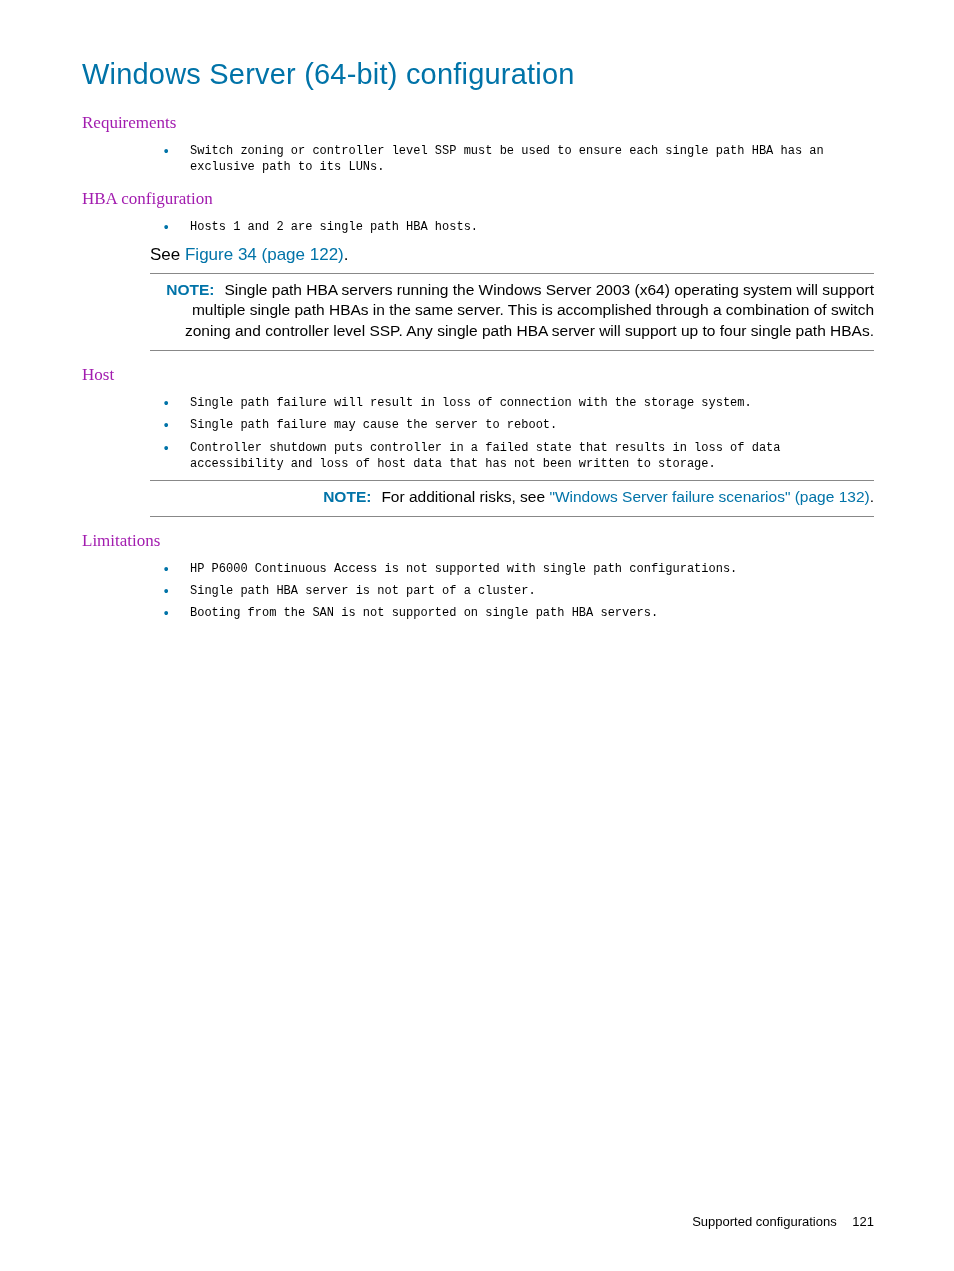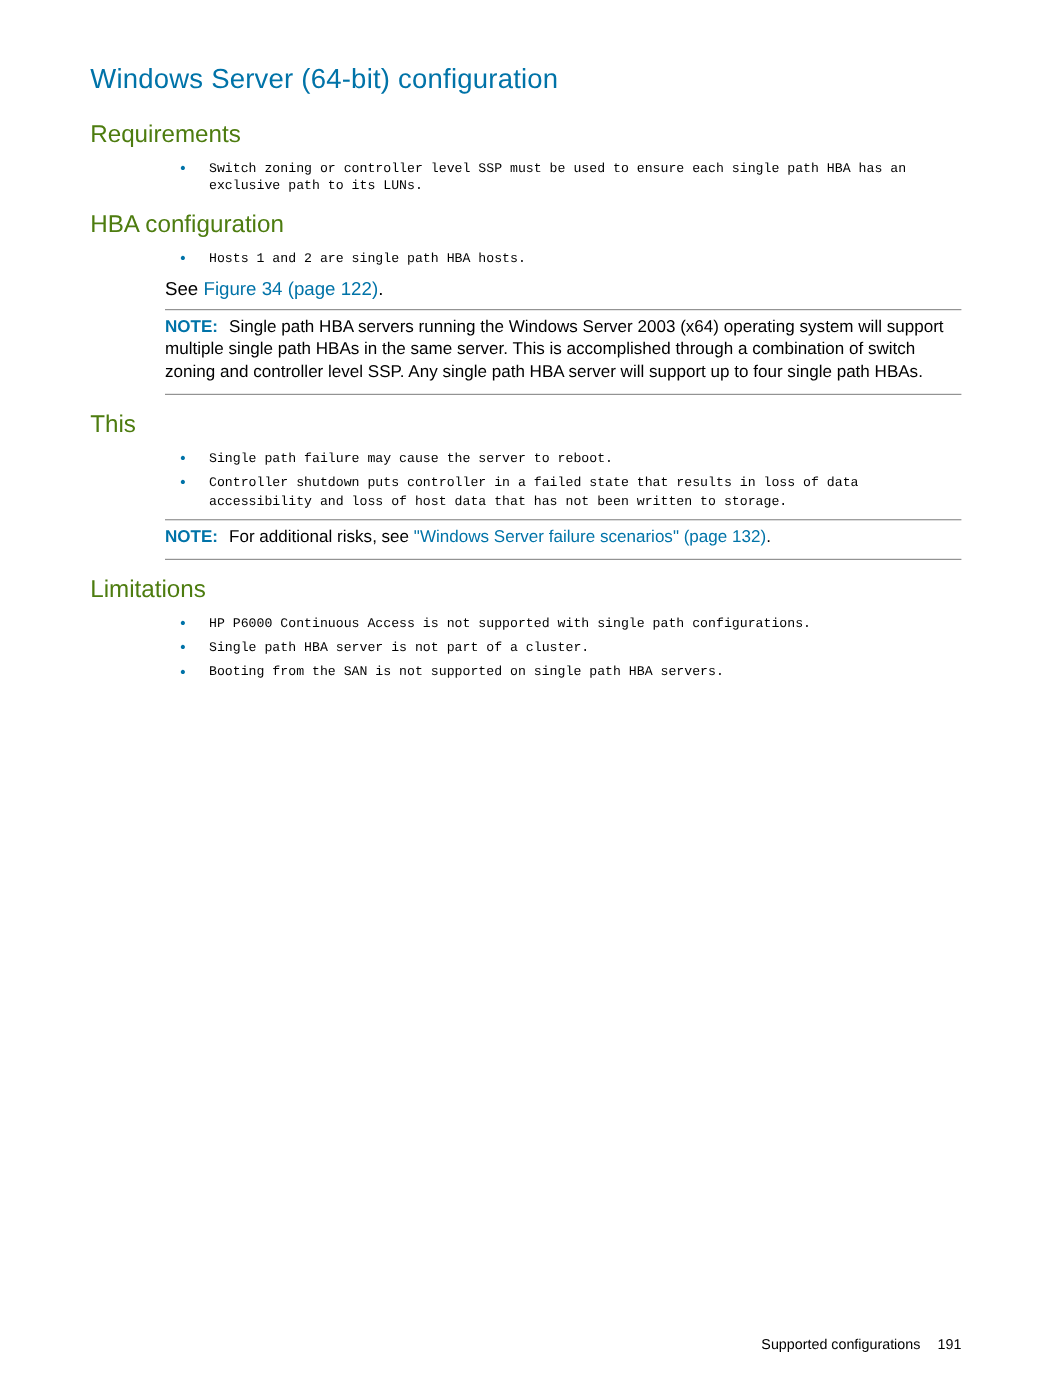--- a/index.html
+++ b/index.html
@@ -6,33 +6,33 @@
   body {
     width: 954px;
     height: 1271px;
     background: #fff;
     font-family: Arial, Helvetica, sans-serif;
     color: #000;
     position: relative;
     padding: 58px 80px 0 82px;
   }
   .h1 {
-    font-size: 25px;
+    font-size: 29px;
     font-weight: 400;
     color: #0073a8;
     font-family: "Arial Narrow", Arial, sans-serif;
     font-stretch: condensed;
     margin-bottom: 22px;
     letter-spacing: 0.2px;
   }
   .h2 {
-    font-size: 22px;
+    font-size: 17px;
     font-weight: 400;
-    color: #4d7c0f;
-    font-family: Liberation Sans, sans-serif;
+    color: #a21caf;
+    font-family: Liberation Serif, serif;
     font-stretch: condensed;
     margin-top: 14px;
     margin-bottom: 10px;
   }
   .content-block {
     margin-left: 68px;
   }
   ul.bullets {
     list-style: none;
     padding-left: 40px;
@@ -66,20 +66,21 @@
     color: #0073a8;
     text-decoration: none;
     cursor: pointer;
   }
   .note-box {
     border-top: 1px solid #888;
     border-bottom: 1px solid #888;
     padding: 6px 0 8px 0;
     margin-top: 6px;
     margin-bottom: 8px;
+    text-align: right;
   }
   .note-label {
     font-weight: bold;
     color: #0073a8;
     margin-right: 10px;
   }
   .note-text {
     font-size: 15.5px;
     font-family: "Arial Narrow", Arial, sans-serif;
     font-stretch: condensed;
@@ -118,23 +119,24 @@
   <div class="para">
     <span>See </span><span class="link">Figure 34 (page 122)</span><span>.</span>
   </div>
   <div class="note-box">
     <div class="note-text">
       <span class="note-label">NOTE:</span><span>Single path HBA servers running the Windows Server 2003 (x64) operating system will support multiple single path HBAs in the same server. This is accomplished through a combination of switch zoning and controller level SSP. Any single path HBA server will support up to four single path HBAs.</span>
     </div>
   </div>
 </div>
 
-<div class="h2">This</div>
+<div class="h2">Host</div>
 <div class="content-block">
   <ul class="bullets">
+    <li>Single path failure will result in loss of connection with the storage system.</li>
     <li>Single path failure may cause the server to reboot.</li>
     <li>Controller shutdown puts controller in a failed state that results in loss of data accessibility and loss of host data that has not been written to storage.</li>
   </ul>
   <div class="note-box">
     <div class="note-text">
       <span class="note-label">NOTE:</span><span>For additional risks, see </span><span class="link">"Windows Server failure scenarios" (page 132)</span><span>.</span>
     </div>
   </div>
 </div>
 
@@ -142,14 +144,14 @@
 <div class="content-block">
   <ul class="bullets">
     <li>HP P6000 Continuous Access is not supported with single path configurations.</li>
     <li>Single path HBA server is not part of a cluster.</li>
     <li>Booting from the SAN is not supported on single path HBA servers.</li>
   </ul>
 </div>
 
 <div class="footer">
   <span>Supported configurations</span>
-  <span class="footer-page">191</span>
+  <span class="footer-page">121</span>
 </div>
 
 </body></html>

